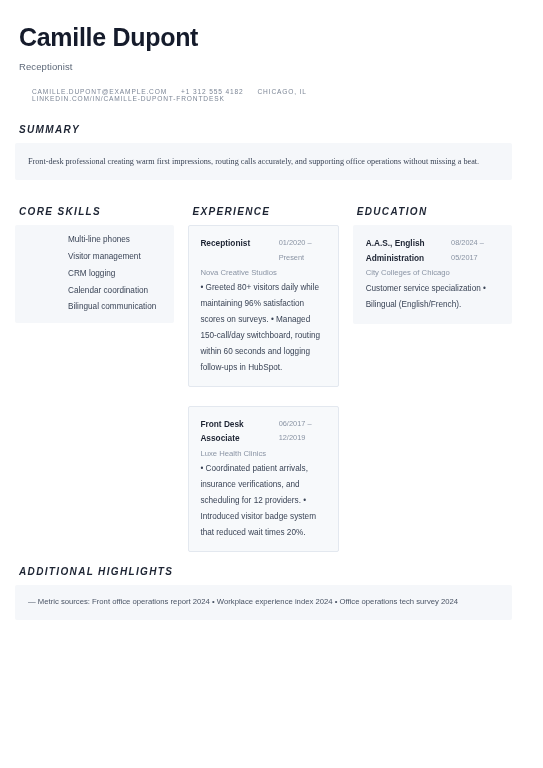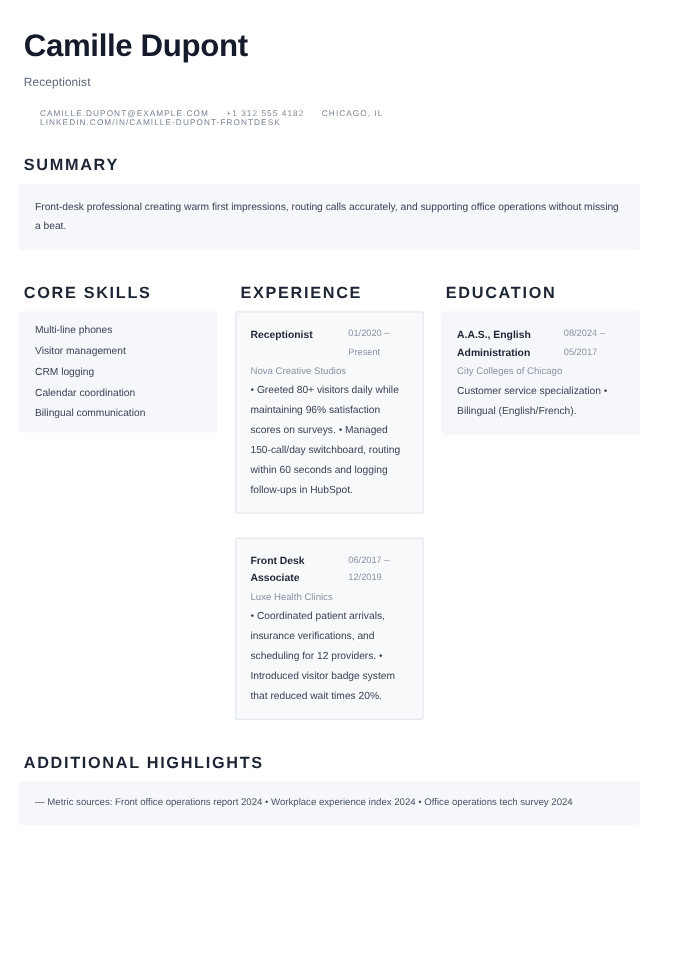--- a/index.html
+++ b/index.html
@@ -43,63 +43,66 @@
   .contact-item {
     font-size: 6.6px;
     letter-spacing: 0.85px;
     color: #7b8595;
     text-transform: uppercase;
     white-space: nowrap;
   }
 
   
   .sec-head {
-    font-size: 13px;
+    font-size: 10px;
     font-weight: bold;
     letter-spacing: 1.35px;
     color: #1d2433;
     text-transform: uppercase;
     margin: 0 0 8px 4px;
+    font-style: italic;
   }
   .summary-block { margin-top: 22px; }
 
   .card {
     background: #f5f7fa;
     border-radius: 2px;
     padding: 11px 13px;
   }
   .card-bordered {
     background: #f7f9fb;
     border: 1px solid #e3e8ef;
     border-radius: 2px;
     padding: 10px 11px;
   }
   .summary-text {
     font-size: 8.2px;
     line-height: 1.95;
     color: #3a4456;
     margin: 0;
+    font-family: Liberation Serif, serif;
   }
 
   
   .cols {
     display: flex;
     gap: 4px;
     margin-top: 26px;
   }
   .col { width: 175px; }
   .col-mid { width: 165px; margin-left: 10px; }
   .col-right { width: 175px; margin-left: 10px; }
 
   .skill-list { margin: 0; padding: 0; list-style: none; }
   .skill-list li {
     font-size: 8.2px;
     line-height: 1;
     color: #3a4456;
     padding: 0 0 8.5px 0;
+    margin-left: 40px;
   }
   .skill-list li:last-child { padding-bottom: 0; }
 
   
   .entry { margin-bottom: 19px; }
   .entry:last-child { margin-bottom: 0; }
   .entry-top {
     display: flex;
     justify-content: space-between;
     align-items: flex-start;
@@ -127,21 +130,21 @@
     margin-top: 1px;
   }
   .entry-desc {
     font-size: 8.2px;
     line-height: 1.95;
     color: #3a4456;
     margin-top: 1px;
   }
 
   
-  .footer-block { margin-top: 26px; }
+  .footer-block { margin-top: 14px; }
   .footer-text {
     font-size: 7.7px;
     line-height: 1.6;
     color: #4a5465;
     white-space: nowrap;
   }
 </style>
 </head>
 <body>
 

